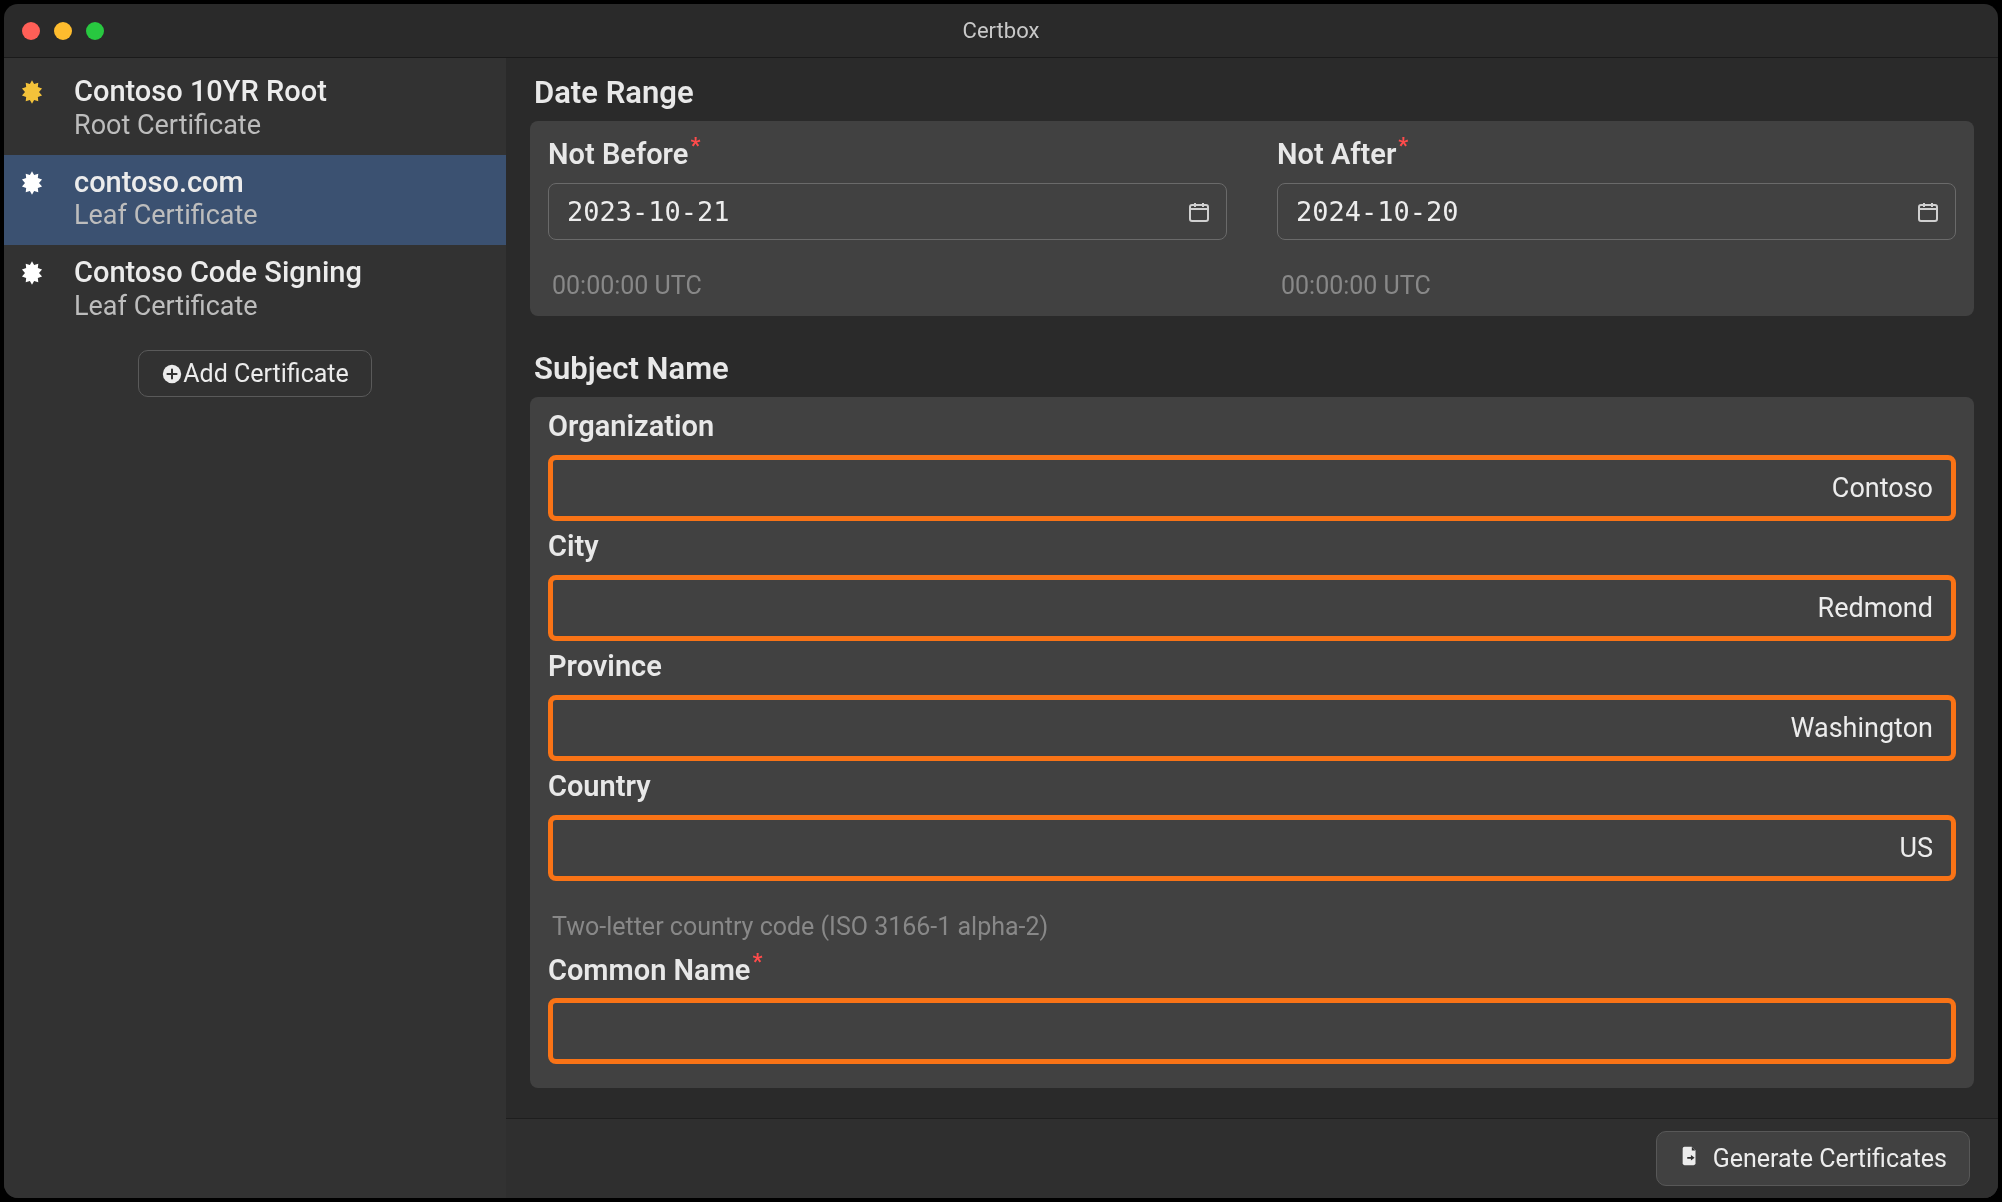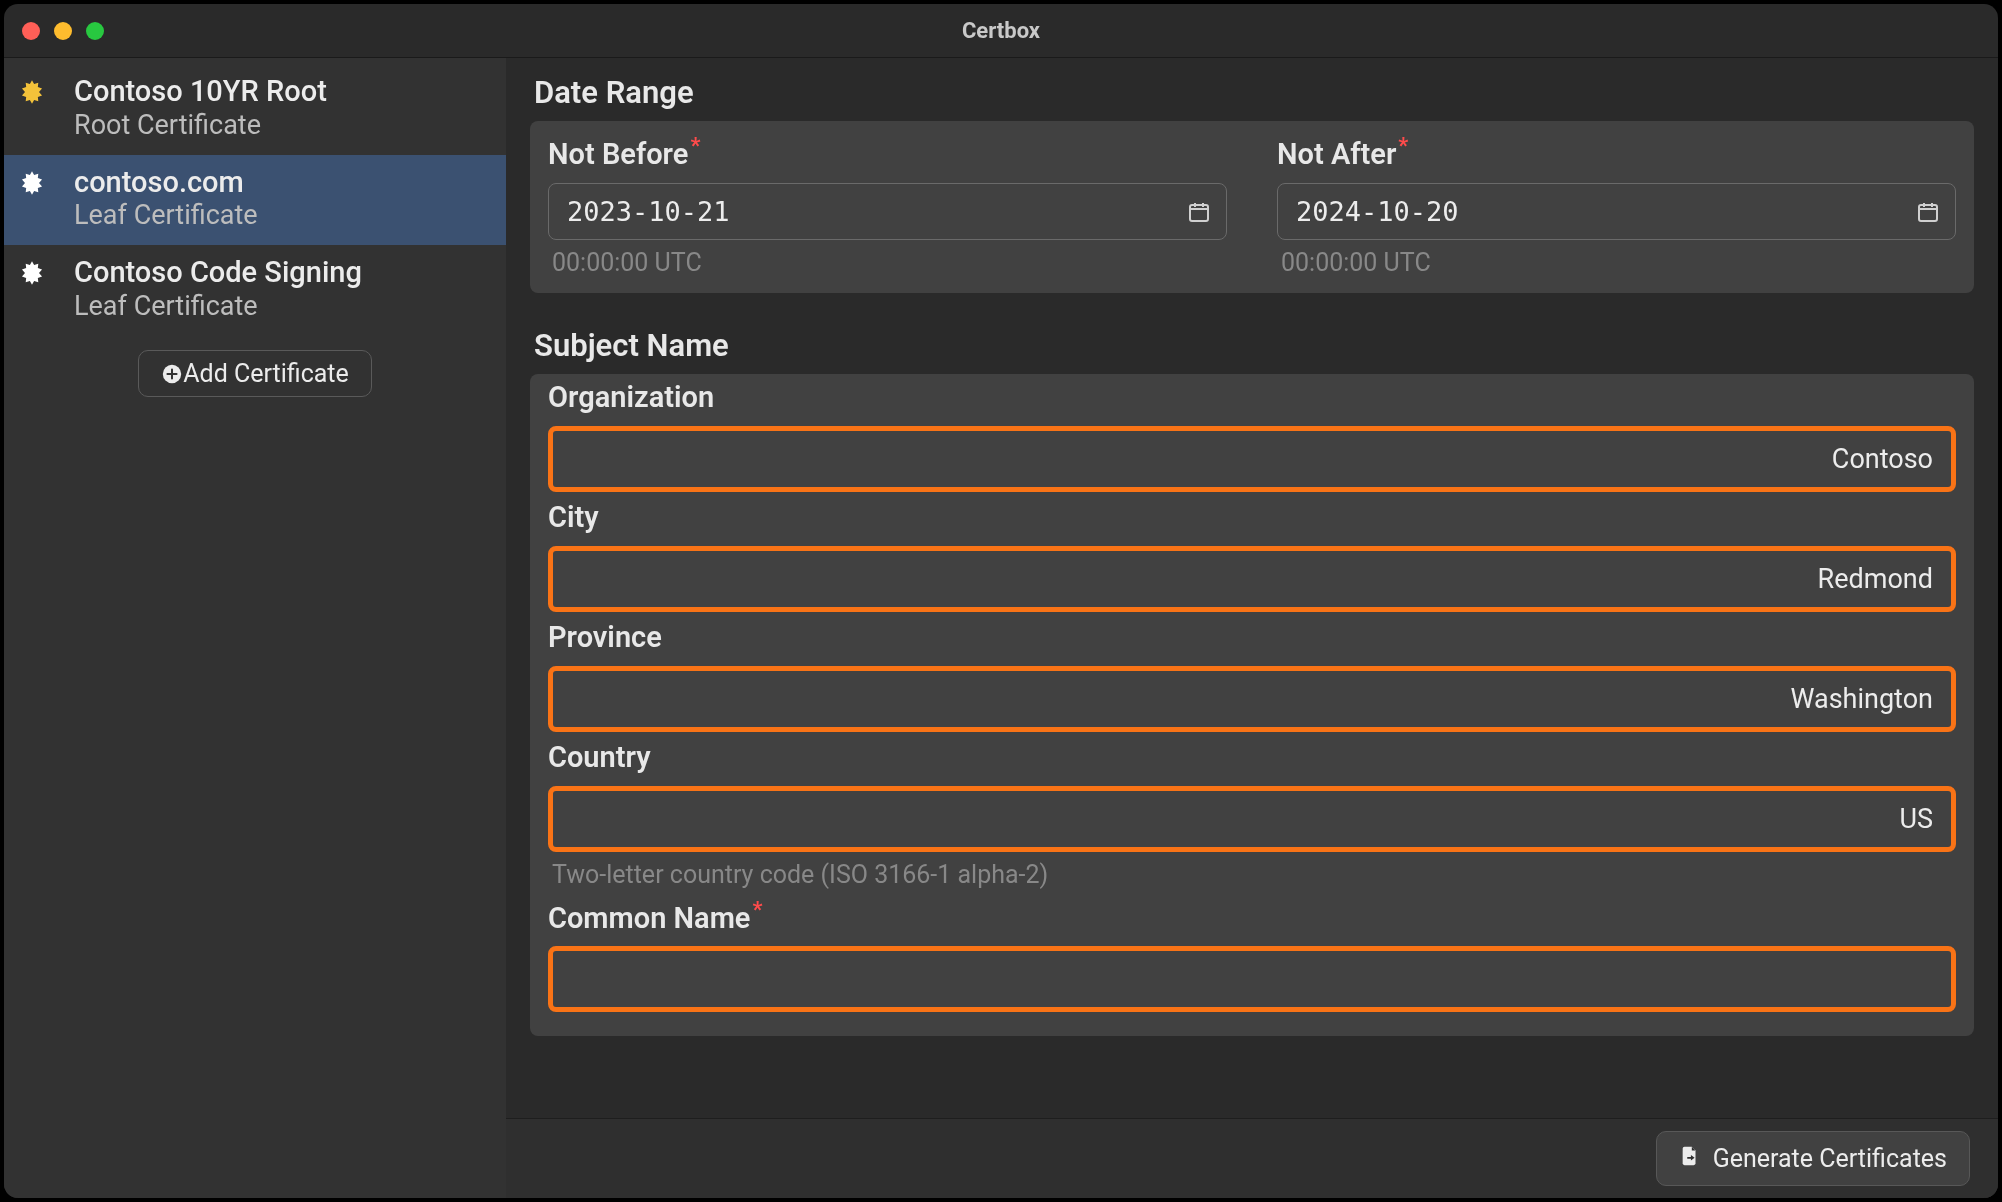--- a/index.html
+++ b/index.html
@@ -44,21 +44,21 @@
       border-radius: 50%;
     }
     .tl-close { background: #ff5f57; }
     .tl-min { background: #febc2e; }
     .tl-max { background: #28c840; }
     .title {
       position: absolute;
       left: 50%;
       transform: translateX(-50%);
       color: #c9c9c9;
-      font-weight: 700;
+      font-weight: 400;
       font-size: 22px;
     }
     .body {
       flex: 1;
       display: flex;
       min-height: 0;
     }
     .sidebar {
       width: 502px;
       background: #323232;
@@ -193,20 +193,21 @@
       top: 50%;
       transform: translateY(-50%);
       width: 24px;
       height: 24px;
       pointer-events: none;
     }
     .hint {
       color: #888;
       font-size: 25px;
       padding: 8px 4px 0 4px;
+      margin-top: 23px;
     }
     .footer {
       height: 80px;
       border-top: 1px solid #1e1e1e;
       display: flex;
       justify-content: flex-end;
       align-items: center;
       padding: 0 28px;
       background: #2f2f2f;
     }
@@ -216,21 +217,21 @@
       color: #ececec;
       border-radius: 10px;
       padding: 12px 22px;
       font-size: 25px;
       display: flex;
       align-items: center;
       gap: 12px;
       cursor: pointer;
     }
     .subject-section .section-block {
-      padding-top: 6px;
+      padding-top: 12px;
     }
     ::-webkit-scrollbar { width: 12px; }
     ::-webkit-scrollbar-thumb { background: #555; border-radius: 6px; }
     ::-webkit-scrollbar-track { background: #2a2a2a; }
   </style>
 </head>
 <body>
 
 <div class="window">
   <div class="titlebar">

